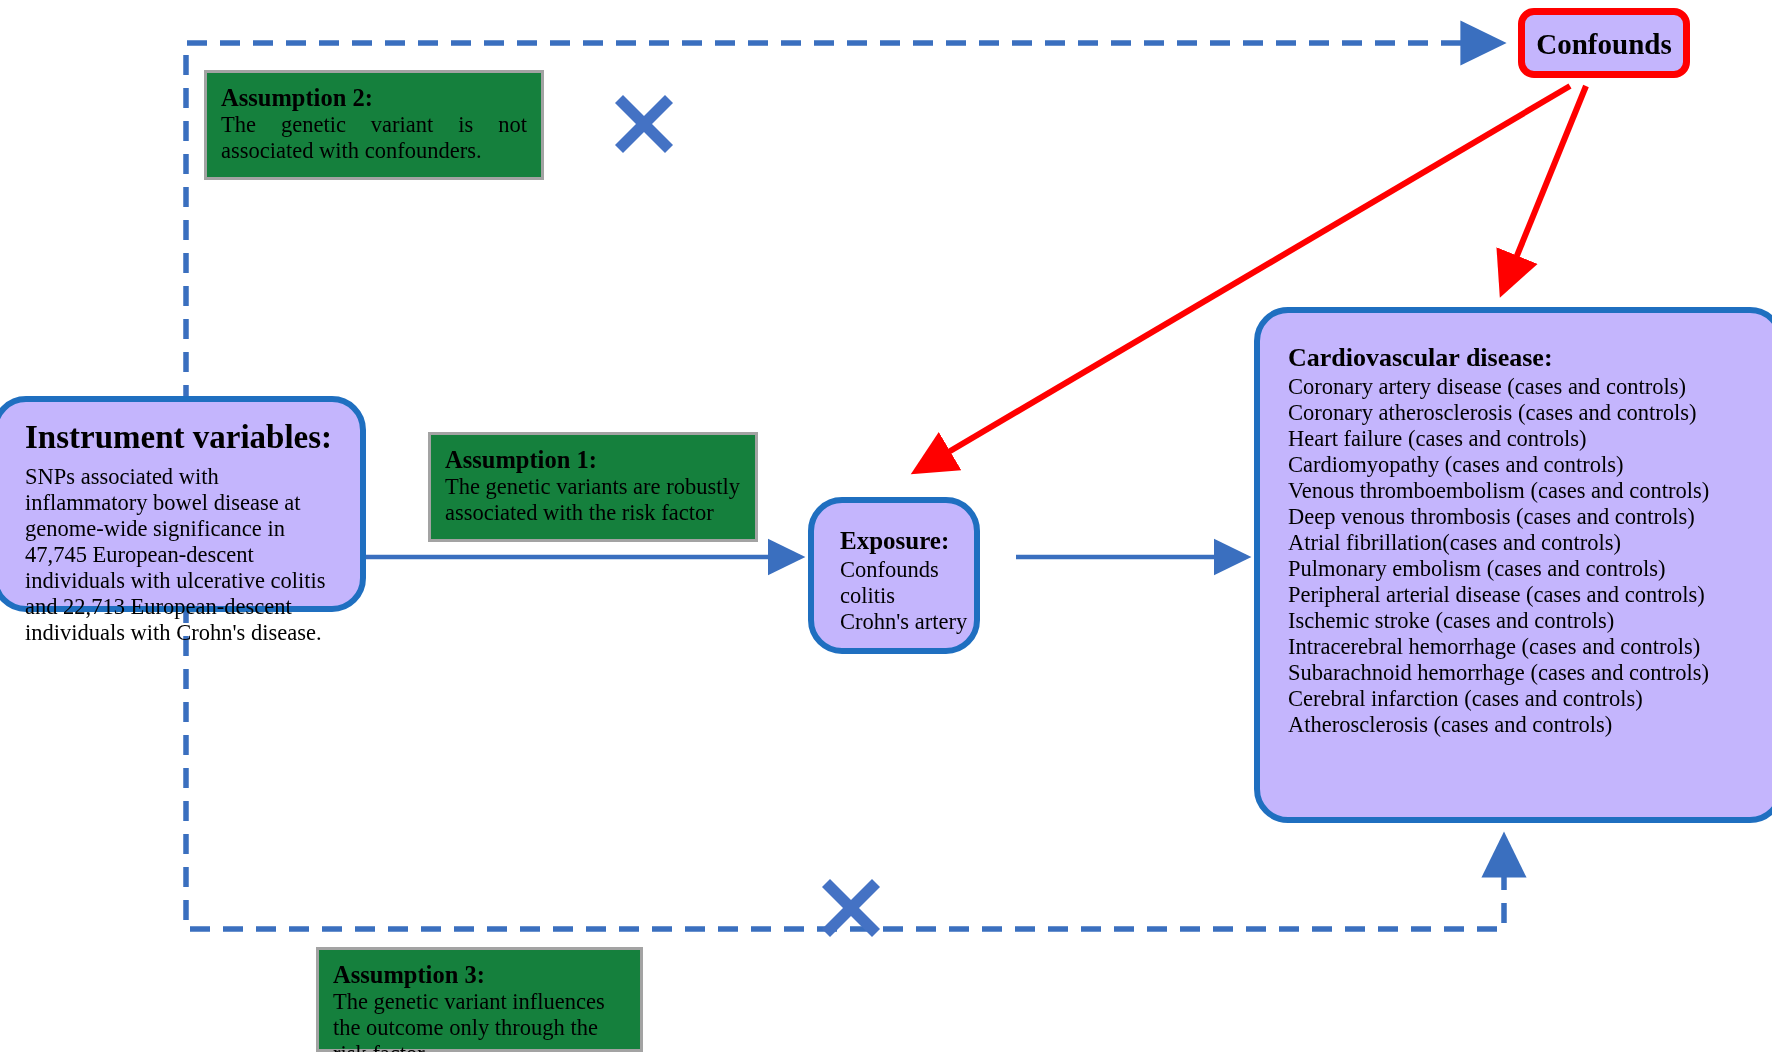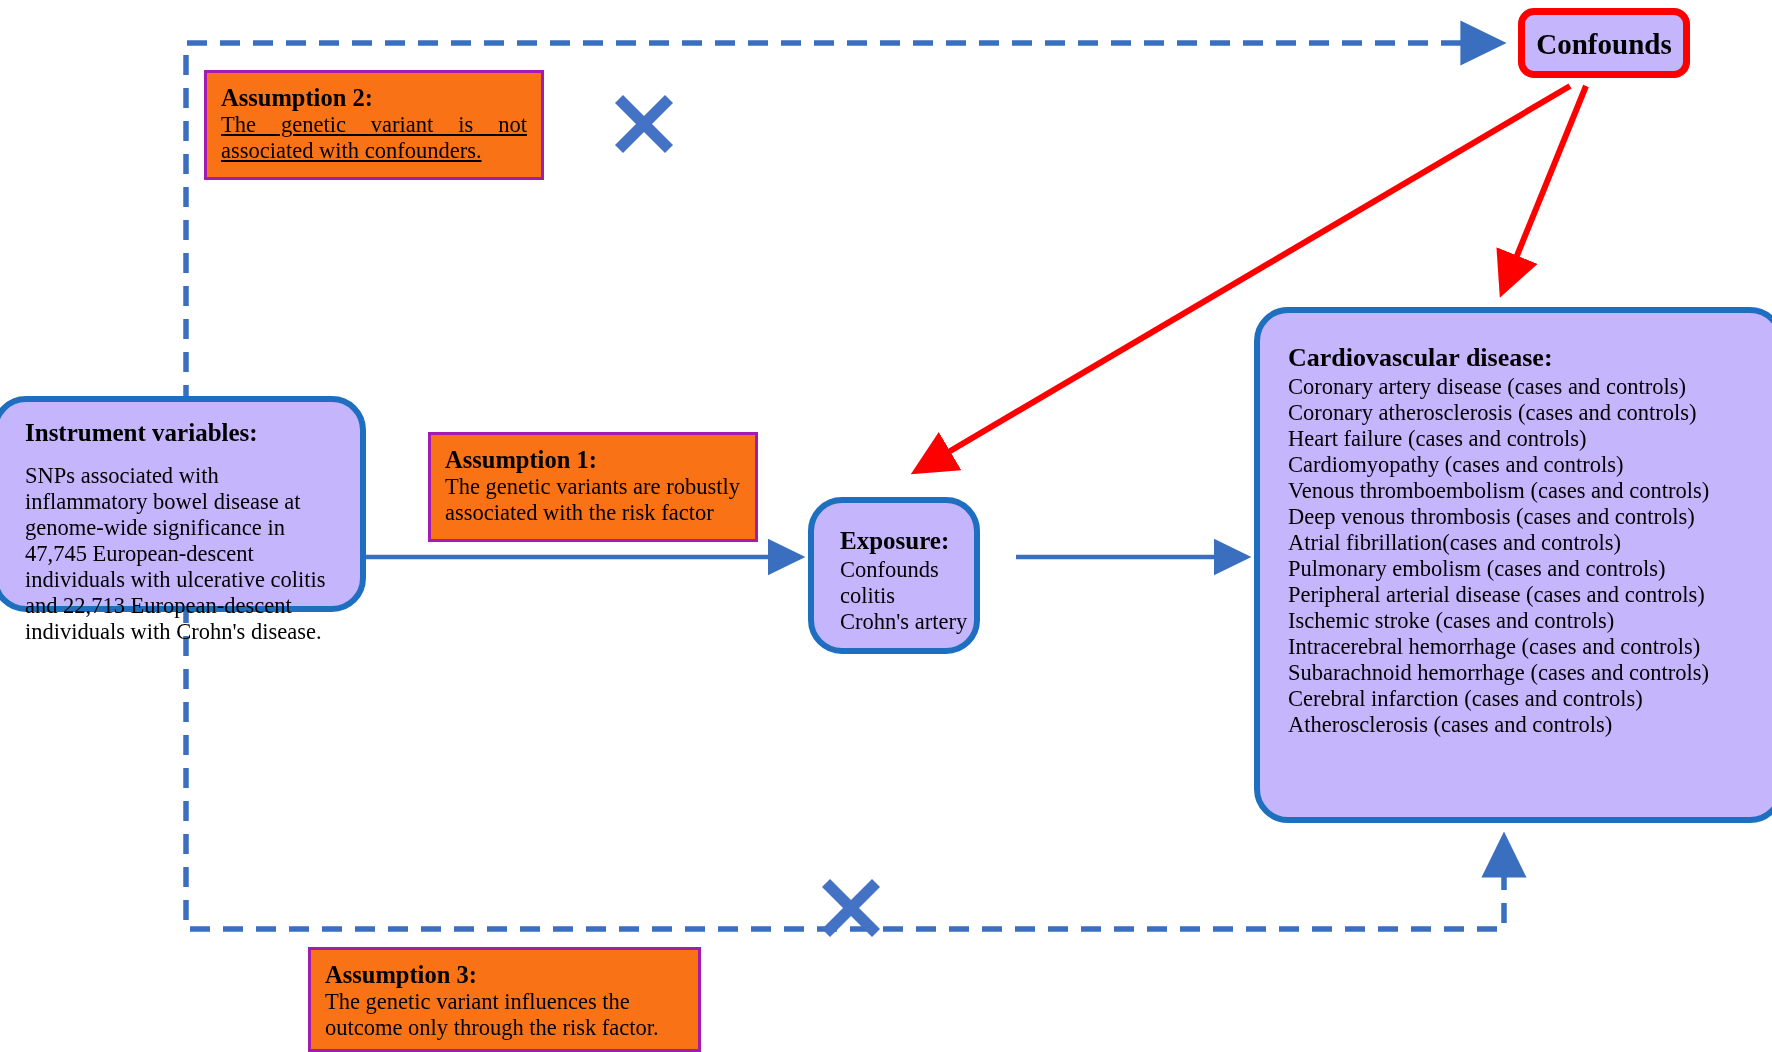--- a/index.html
+++ b/index.html
@@ -37,34 +37,34 @@
   }
   .node-red {
     border: 7px solid #FF0000;
     border-radius: 16px;
   }
 
   
   .assumption {
     position: absolute;
     box-sizing: border-box;
-    background: #f97316;
-    border: 3px solid #a21caf;
+    background: #15803d;
+    border: 3px solid #a3a3a3;
   }
 
   .title {
     font-weight: bold;
     color: #000000;
     line-height: 1.12;
   }
   .body-text {
     color: #000000;
     line-height: 1.155;
   }
-  .justify { text-align: justify; text-align-last: left; text-decoration: underline; }
+  .justify { text-align: justify; text-align-last: left; }
 
   
   #confounds {
     left: 1518px;
     top: 8px;
     width: 172px;
     height: 70px;
   }
   #confounds .title {
     font-size: 29px;
@@ -73,21 +73,21 @@
   }
 
   
   #instrument-variables {
     left: -8px;
     top: 396px;
     width: 374px;
     height: 216px;
   }
   #instrument-variables .inner { padding: 17px 22px 0 27px; }
-  #instrument-variables .title { font-size: 25px; margin-bottom: 16px; }
+  #instrument-variables .title { font-size: 33px; margin-bottom: 8px; }
   #instrument-variables .body-text { font-size: 22.5px; }
 
   
   #exposure {
     left: 808px;
     top: 497px;
     width: 172px;
     height: 157px;
   }
   #exposure .inner { padding: 24px 0 0 26px; }
@@ -112,23 +112,23 @@
     width: 340px;
     height: 110px;
   }
   #assumption-1 {
     left: 428px;
     top: 432px;
     width: 330px;
     height: 110px;
   }
   #assumption-3 {
-    left: 308px;
+    left: 316px;
     top: 947px;
-    width: 393px;
+    width: 327px;
     height: 105px;
   }
   .assumption .inner { padding: 11px 14px 0 14px; }
   .assumption .title { font-size: 24.5px; margin-bottom: 1px; }
   .assumption .body-text { font-size: 22.5px; }
 
   
   .cross-marker {
     position: absolute;
     width: 62px;

